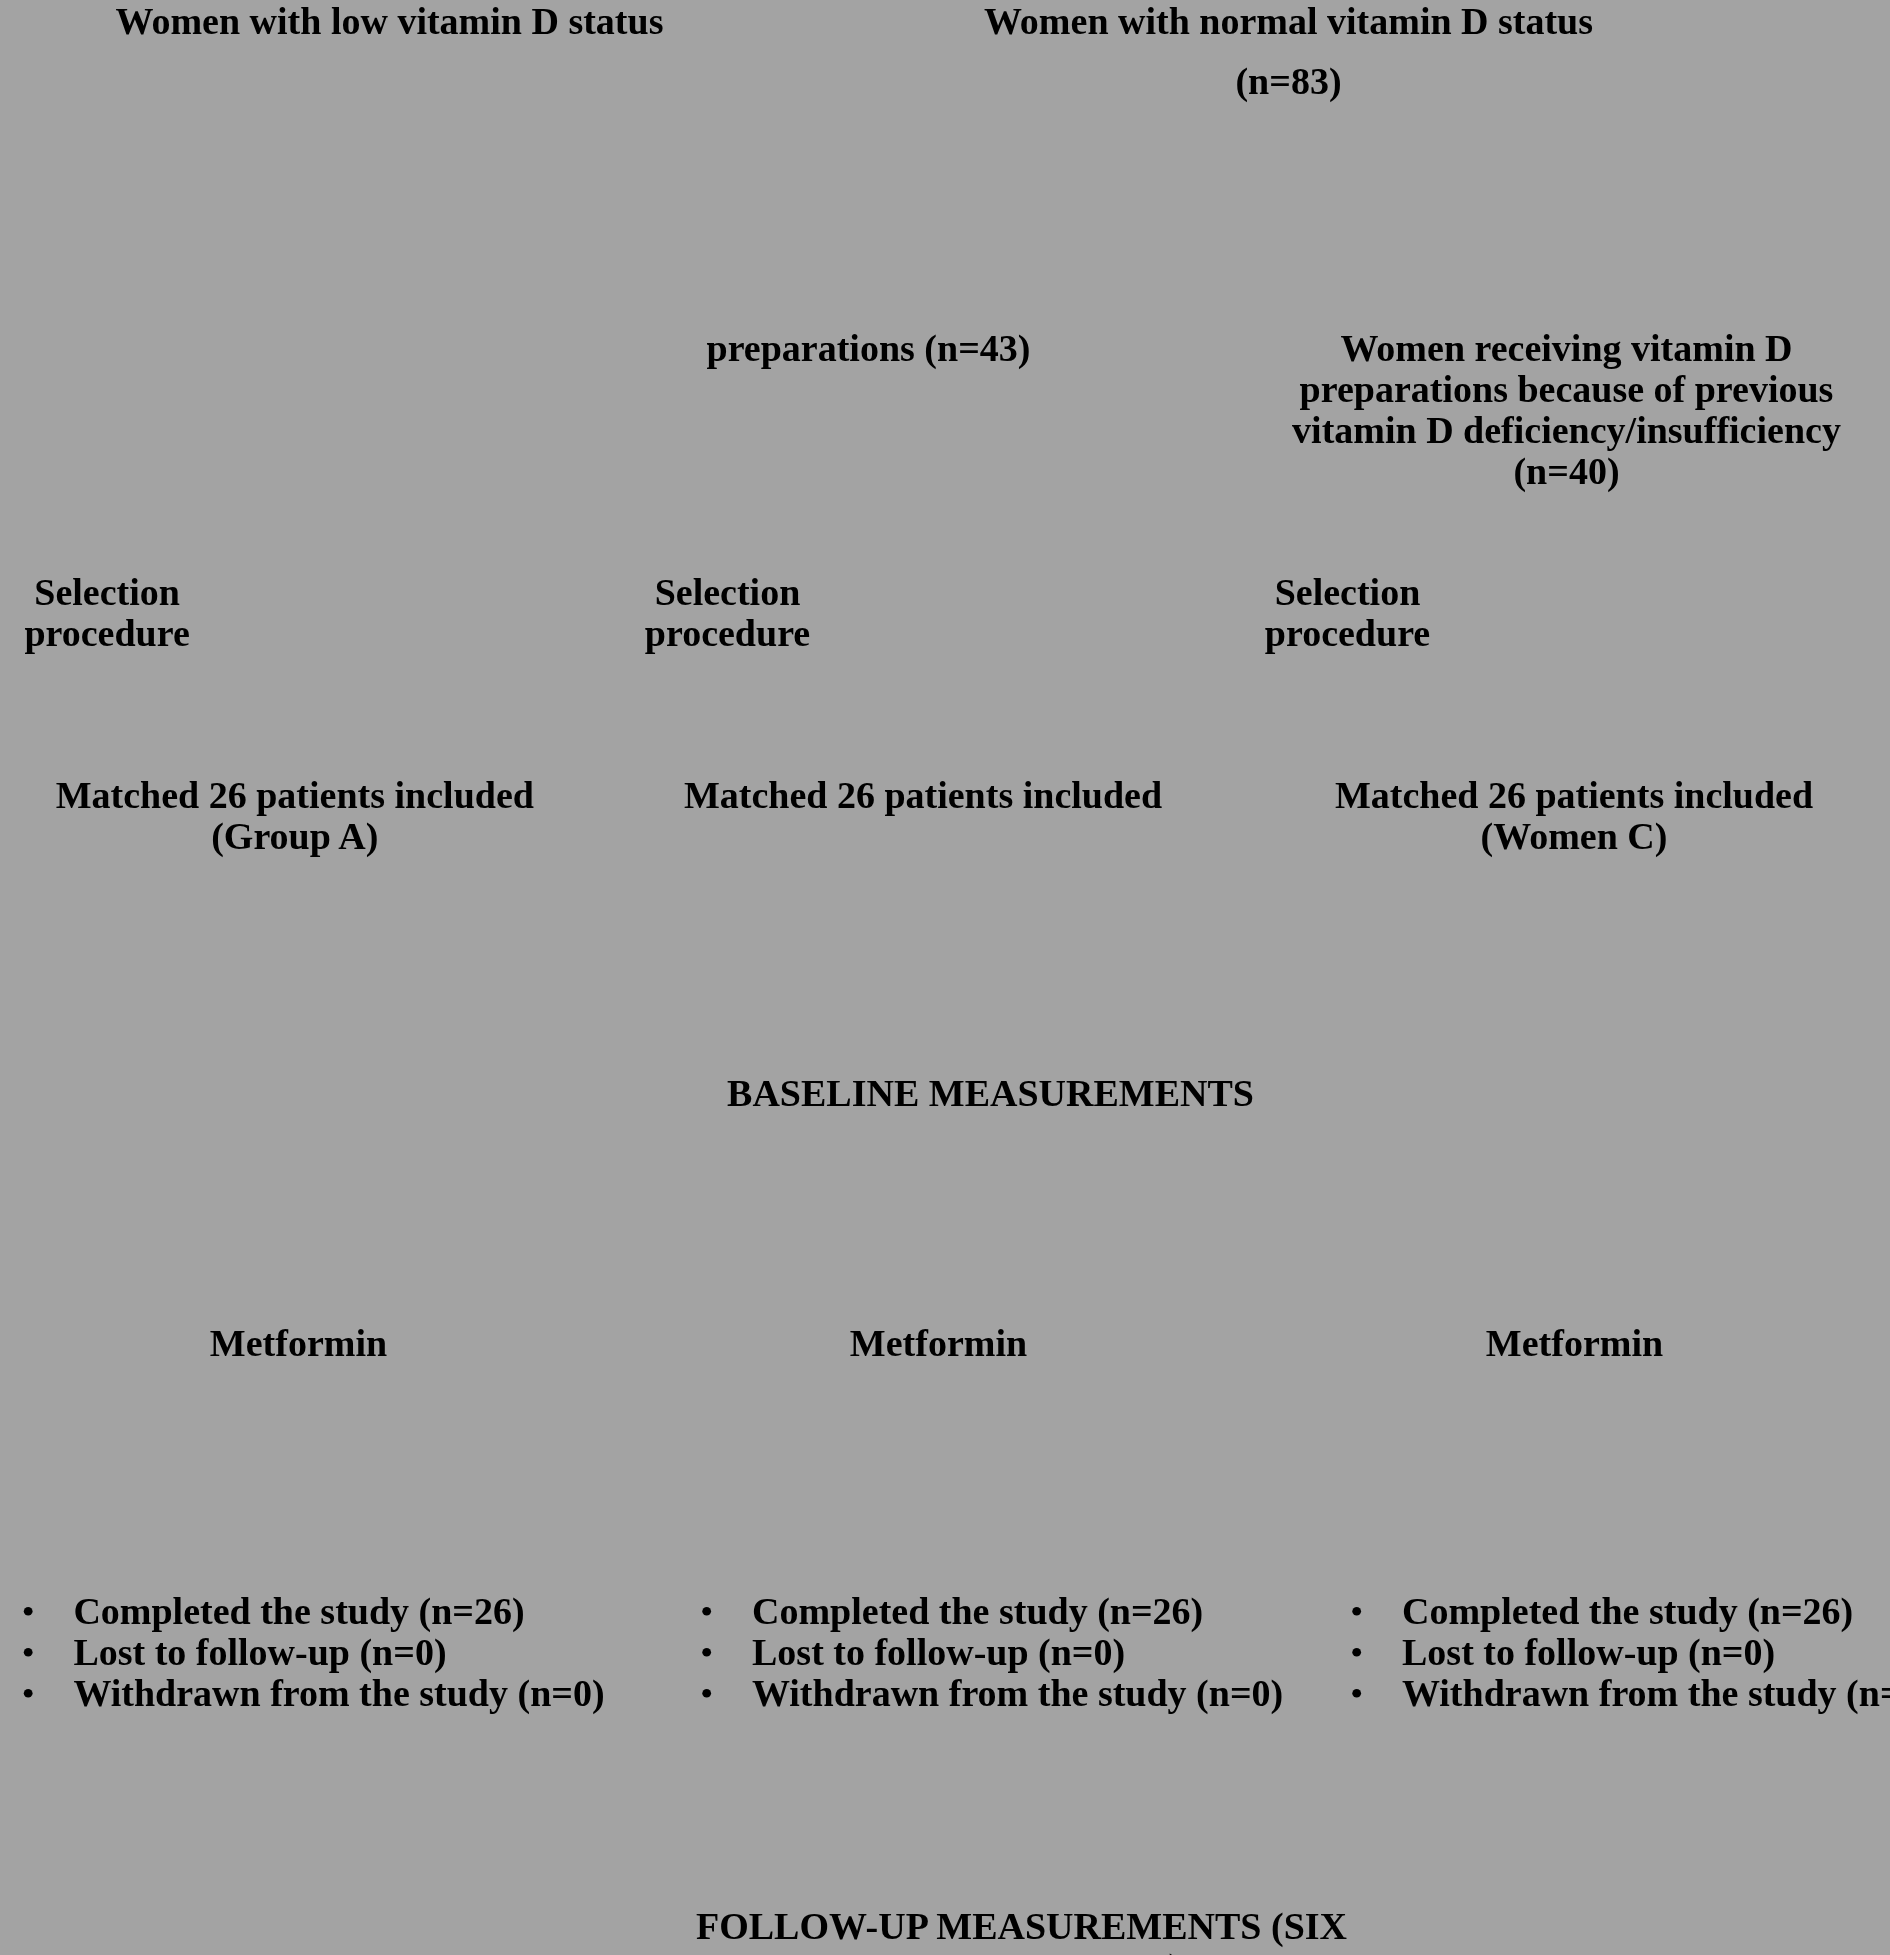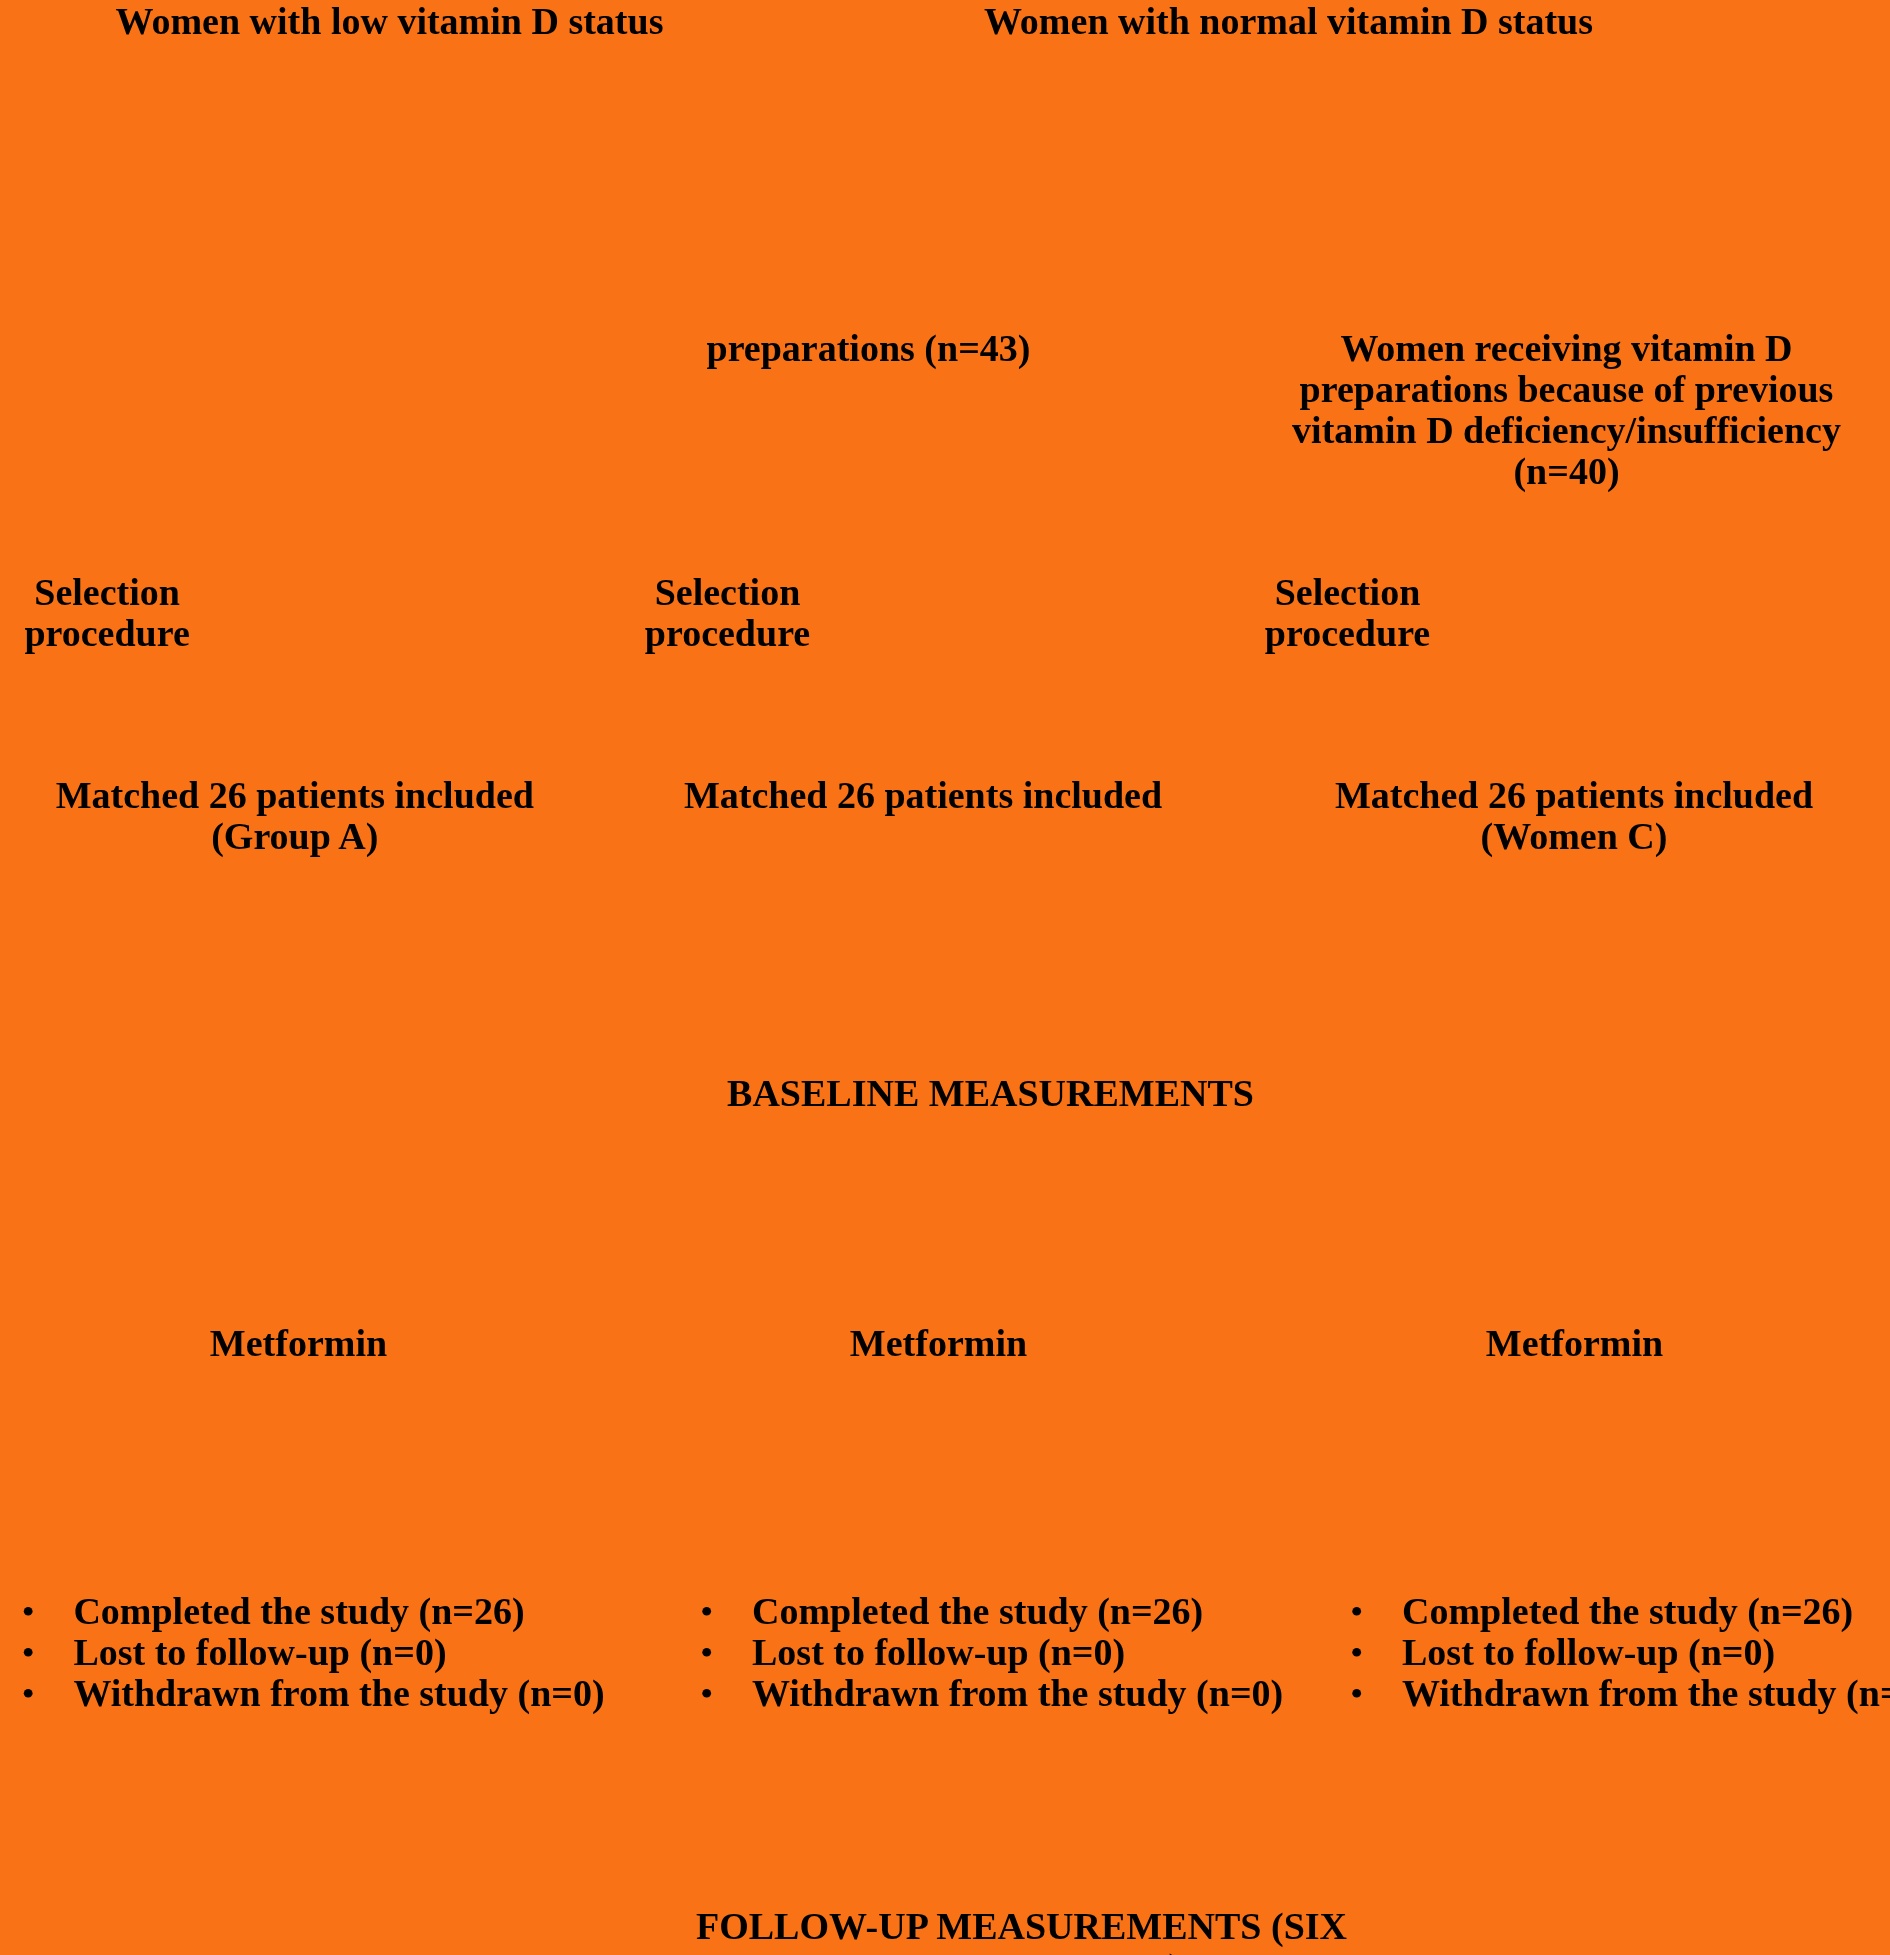--- a/index.html
+++ b/index.html
@@ -4,21 +4,21 @@
 <style>
   html, body {
     margin: 0;
     padding: 0;
     background: #ffffff;
   }
   .canvas {
     position: relative;
     width: 1890px;
     height: 1955px;
-    background: #f97316;
+    background: #a3a3a3;
     color: #000000;
     font-family: "Liberation Serif", "DejaVu Serif", serif;
     font-weight: bold;
     font-size: 38px;
     overflow: hidden;
   }
   .blk { position: absolute; }
   .center { text-align: center; }
   .lh88 .ln { line-height: 60px; }
   .lh60 .ln { line-height: 41px; }
@@ -29,20 +29,21 @@
 <body>
 
 <div class="canvas">
 
   <div class="blk center lh88" style="left:51px; top:-9.5px; width:677px;">
     <div class="ln">Women with low vitamin D status</div>
   </div>
 
   <div class="blk center lh88" style="left:950px; top:-9.5px; width:677px;">
     <div class="ln">Women with normal vitamin D status</div>
+    <div class="ln">(n=83)</div>
   </div>
 
   <div class="blk center lh60" style="left:530px; top:328px; width:677px;">
     <div class="ln">preparations (n=43)</div>
   </div>
 
   <div class="blk center lh60" style="left:1228px; top:328px; width:677px;">
     <div class="ln">Women receiving vitamin D</div>
     <div class="ln">preparations because of previous</div>
     <div class="ln">vitamin D deficiency/insufficiency</div>

